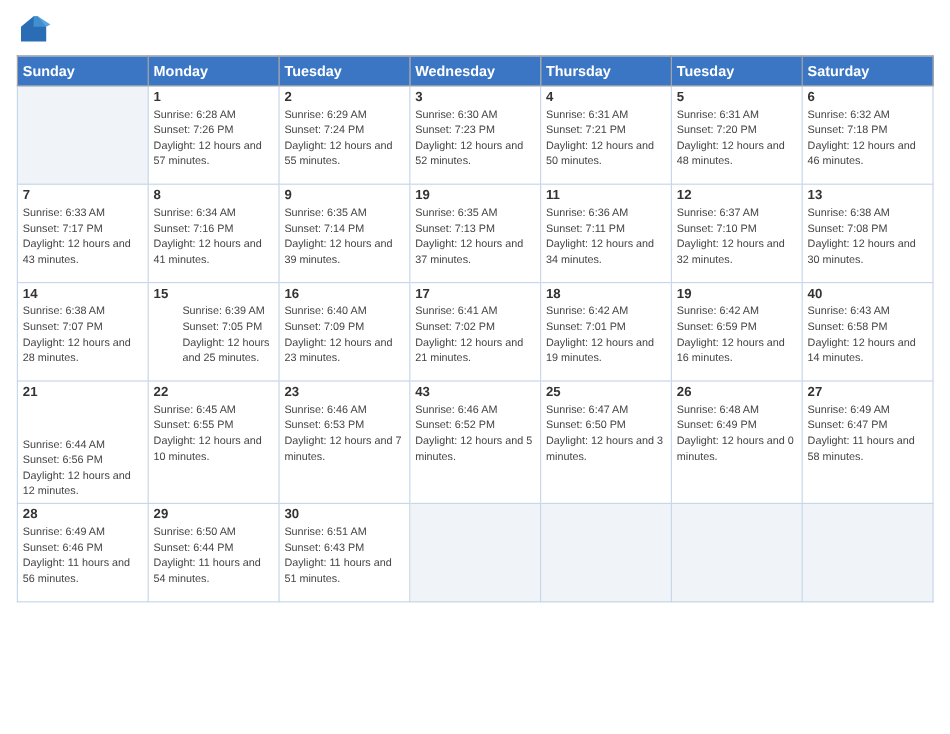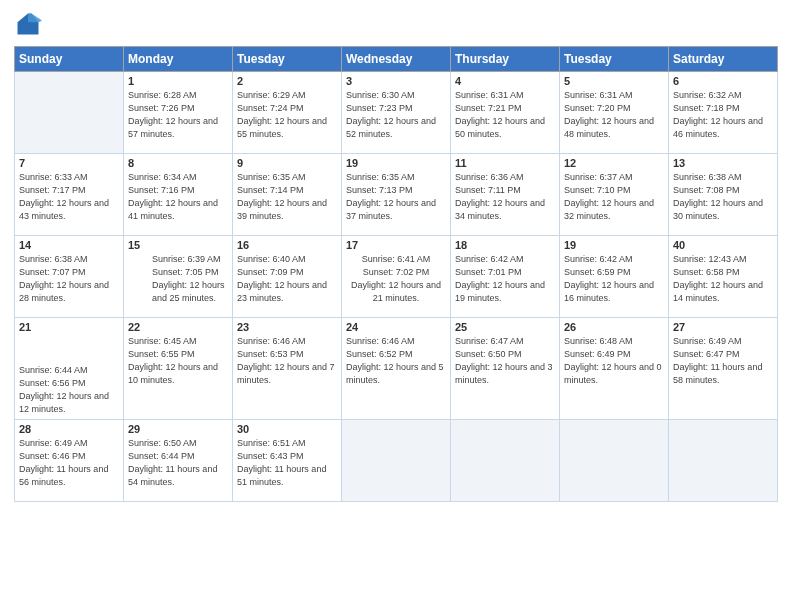--- a/index.html
+++ b/index.html
@@ -228,39 +228,39 @@
 Daylight: 12 hours and 25 minutes.</div>
           </td>
           <td>
             <div class="day-number">16</div>
             <div class="day-detail" style="white-space: pre-line;">Sunrise: 6:40 AM
 Sunset: 7:09 PM
 Daylight: 12 hours and 23 minutes.</div>
           </td>
           <td>
             <div class="day-number">17</div>
-            <div class="day-detail" style="white-space: pre-line; text-align: center;">Sunrise: 6:41 AM
+            <div class="day-detail" style="white-space: pre-line;">Sunrise: 6:41 AM
 Sunset: 7:02 PM
 Daylight: 12 hours and 21 minutes.</div>
           </td>
           <td>
             <div class="day-number">18</div>
             <div class="day-detail" style="white-space: pre-line;">Sunrise: 6:42 AM
 Sunset: 7:01 PM
 Daylight: 12 hours and 19 minutes.</div>
           </td>
           <td>
             <div class="day-number">19</div>
             <div class="day-detail" style="white-space: pre-line;">Sunrise: 6:42 AM
 Sunset: 6:59 PM
 Daylight: 12 hours and 16 minutes.</div>
           </td>
           <td>
             <div class="day-number">40</div>
-            <div class="day-detail" style="white-space: pre-line;">Sunrise: 12:43 AM
+            <div class="day-detail" style="white-space: pre-line;">Sunrise: 6:43 AM
 Sunset: 6:58 PM
 Daylight: 12 hours and 14 minutes.</div>
           </td>
         </tr>
         <tr>
           <td>
             <div class="day-number">21</div>
             <div class="day-detail" style="white-space: pre-line; margin-top: 31px;">Sunrise: 6:44 AM
 Sunset: 6:56 PM
 Daylight: 12 hours and 12 minutes.</div>
@@ -271,21 +271,21 @@
 Sunset: 6:55 PM
 Daylight: 12 hours and 10 minutes.</div>
           </td>
           <td>
             <div class="day-number">23</div>
             <div class="day-detail" style="white-space: pre-line;">Sunrise: 6:46 AM
 Sunset: 6:53 PM
 Daylight: 12 hours and 7 minutes.</div>
           </td>
           <td>
-            <div class="day-number">24</div>
+            <div class="day-number">43</div>
             <div class="day-detail" style="white-space: pre-line;">Sunrise: 6:46 AM
 Sunset: 6:52 PM
 Daylight: 12 hours and 5 minutes.</div>
           </td>
           <td>
             <div class="day-number">25</div>
             <div class="day-detail" style="white-space: pre-line;">Sunrise: 6:47 AM
 Sunset: 6:50 PM
 Daylight: 12 hours and 3 minutes.</div>
           </td>

